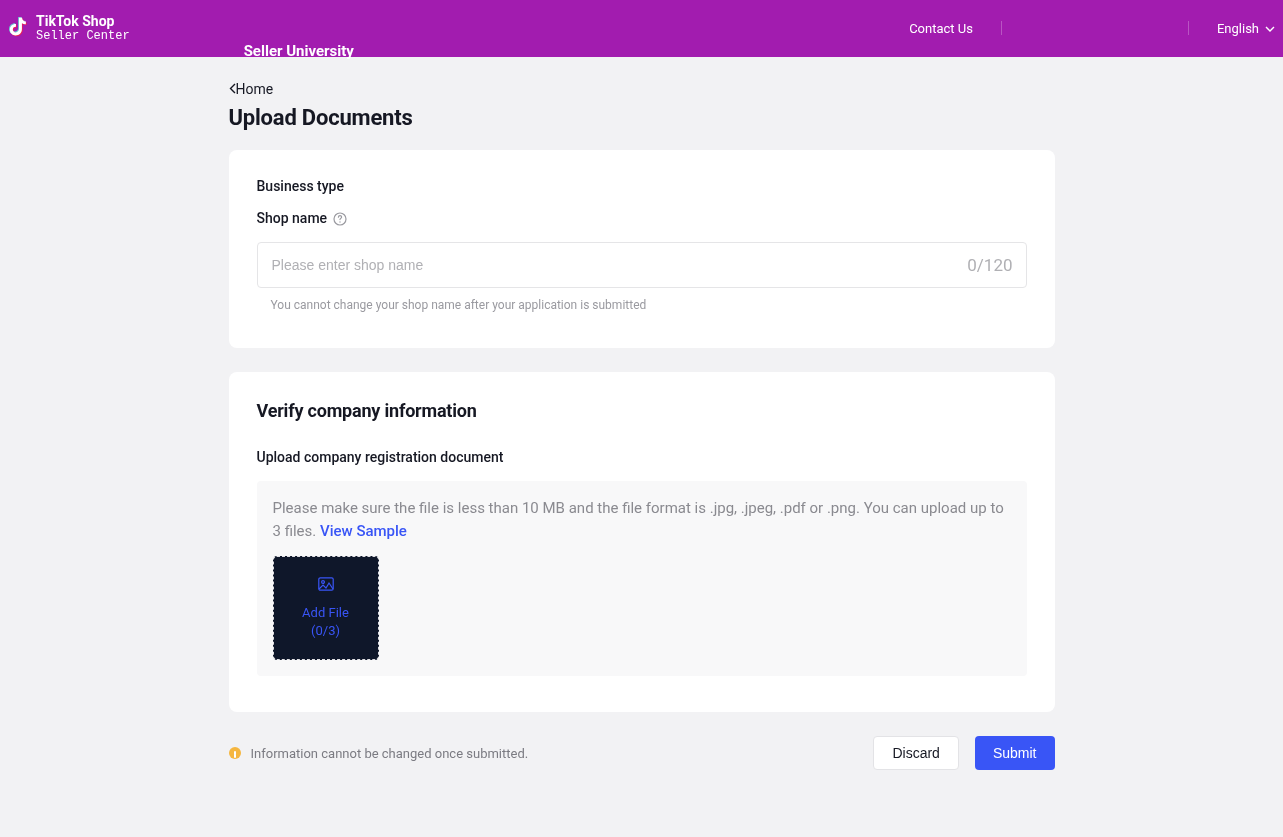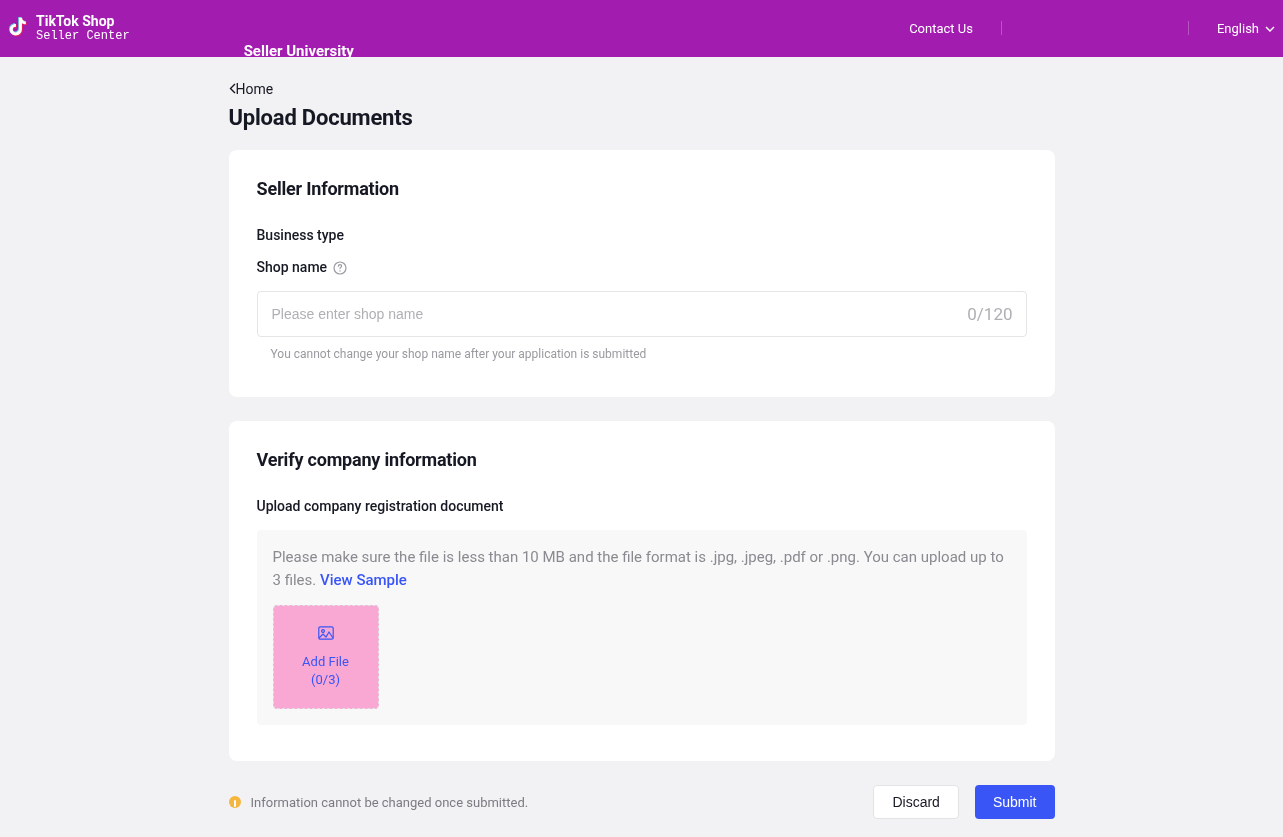--- a/index.html
+++ b/index.html
@@ -68,21 +68,21 @@
       outline: none;
     }
     .shop-input::placeholder { color: #b0b0b4; }
     .char-count { position: absolute; right: 14px; top: 50%; transform: translateY(-50%); color: #b0b0b4; font-size: 17px; }
     .helper-text { font-size: 12px; color: #9a9aa0; margin-top: 10px; margin-left: 14px; }
     .upload-note-box { background: #f8f8f9; border-radius: 4px; padding: 16px; }
     .upload-note { font-size: 15px; color: #8a8a90; line-height: 1.5; margin-bottom: 14px; }
     .upload-note a { color: #3955f6; text-decoration: none; font-weight: 500; }
     .add-file-box {
       width: 106px; height: 104px;
-      background: #f9a8d4;
+      background: #0f172a;
       border: 1px dashed #e0e0e4;
       border-radius: 4px;
       display: flex; flex-direction: column; align-items: center; justify-content: center;
       gap: 10px;
       cursor: pointer;
     }
     .add-file-icon { color: #3955f6; }
     .add-file-label { color: #3955f6; font-size: 13px; text-align: center; line-height: 1.4; }
     .footer-row { display: flex; align-items: center; gap: 10px; margin-top: 10px; }
     .warn-dot { width: 12px; height: 12px; border-radius: 50%; background: #f5b63f; flex-shrink: 0; position: relative; }
@@ -133,21 +133,20 @@
       <svg width="7" height="11" viewBox="0 0 7 11">
           <path d="M6 1L1.5 5.5 6 10" stroke="#161823" stroke-width="1.4" fill="none"></path>
         </svg>
     </span>
     <span>Home</span>
   </div>
 
   <h1 class="page-title">Upload Documents</h1>
 
   <div class="card">
-    <h2 class="card-title">Seller Information</h2>
 
     <div class="field-label">Business type</div>
 
 
     <div class="field-label">
       <span>Shop name</span>
       <span>
         <svg class="help-icon-svg" width="14" height="14" viewBox="0 0 14 14">
             <circle cx="7" cy="7" r="6" stroke="#9a9aa0" stroke-width="1.2" fill="none"></circle>
             <path d="M5.4 5.2c0-1 .8-1.6 1.6-1.6s1.6.6 1.6 1.4c0 .7-.4 1-.9 1.4-.5.4-.7.7-.7 1.2" stroke="#9a9aa0" stroke-width="1.2" fill="none" stroke-linecap="round"></path>

